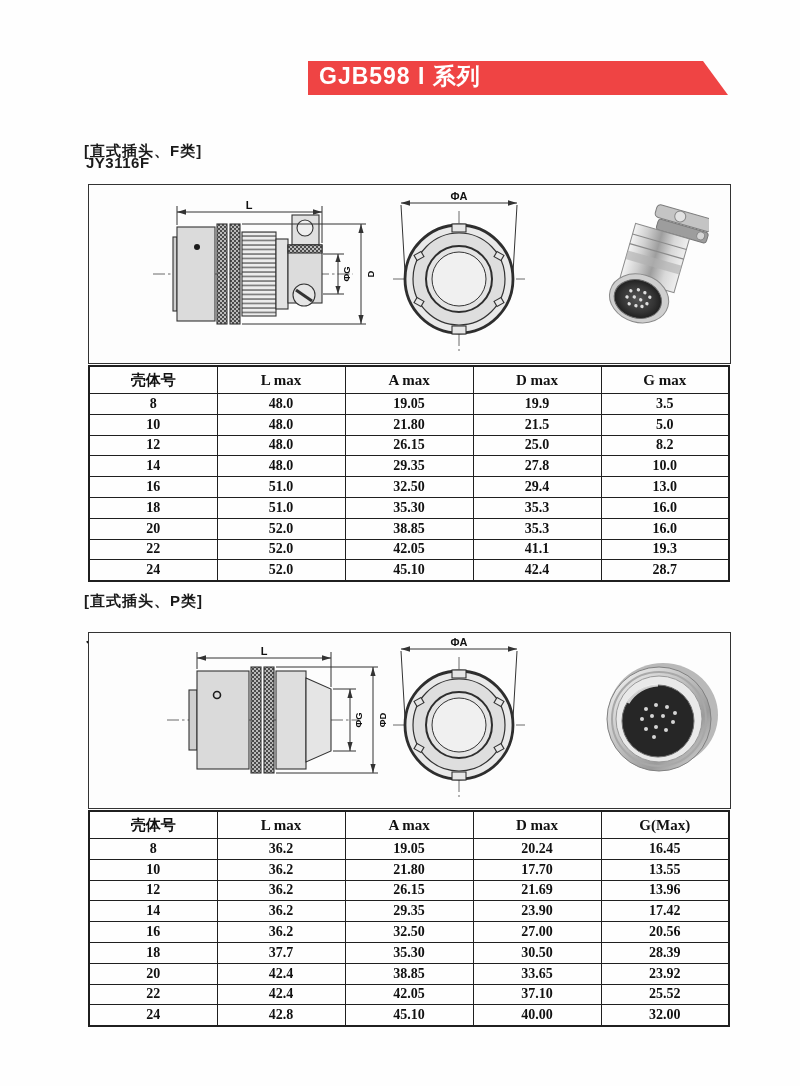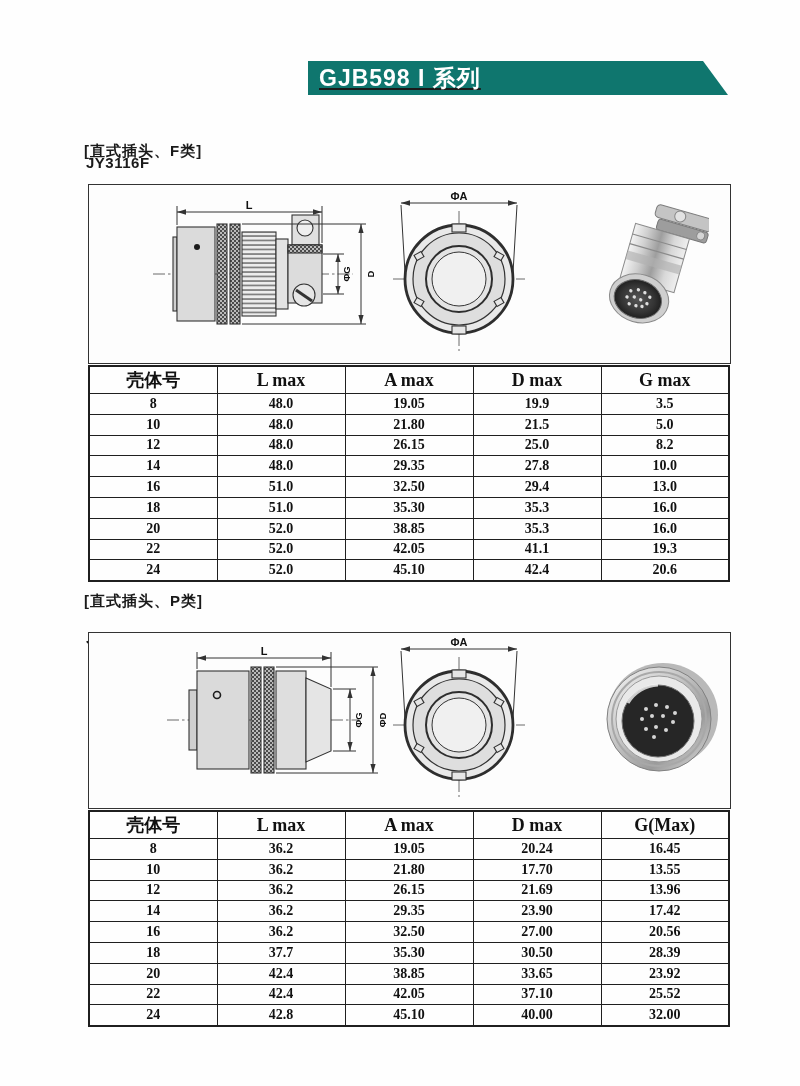--- a/index.html
+++ b/index.html
@@ -1,34 +1,34 @@
 <!DOCTYPE html>
 <html><head>
 <meta charset="utf-8">
 <style>
   html,body{margin:0;padding:0;background:#ffffff;}
   .page{position:relative;width:800px;height:1086px;background:#fefefe;overflow:hidden;
         font-family:"Liberation Sans",sans-serif;color:#1a1a1a;}
   
-  .banner{position:absolute;left:308px;top:61px;width:420px;height:34px;background:#0f766e;
+  .banner{position:absolute;left:308px;top:61px;width:420px;height:34px;background:#ef4444;
           clip-path:polygon(0 0,395px 0,100% 100%,0 100%);
-          display:flex;align-items:center;text-decoration:underline;}
+          display:flex;}
   .banner span{color:#ffffff;font-weight:bold;font-size:23px;letter-spacing:1px;padding-left:11px;
                font-family:"Liberation Sans",sans-serif;}
   
   .sec-tag{position:absolute;left:84px;font-size:15px;font-weight:bold;letter-spacing:1px;margin-top:16px;}
   .sec-model{position:absolute;left:86px;font-size:15px;font-weight:600;letter-spacing:.5px;}
   
   .draw-box{position:absolute;left:88px;width:641px;border:1.5px solid #333;background:#fdfdfd;}
   .draw-box svg{position:absolute;}
   
   .spec-table{position:absolute;left:88px;width:642px;border-collapse:collapse;table-layout:fixed;}
   .spec-table th,.spec-table td{border:1.4px solid #1f1f1f;text-align:center;padding:0;
       font-family:"Liberation Serif",serif;font-weight:bold;color:#111;}
-  .spec-table th{height:26px;font-size:18px;}
+  .spec-table th{height:26px;font-size:15px;}
   .spec-table td{height:19.8px;font-size:14px;}
   .spec-table{border:2px solid #1f1f1f;}
   
   .thin{stroke:#333;stroke-width:1;fill:none;}
   .part{stroke:#333;stroke-width:1.1;}
   .cl{stroke:#444;stroke-width:.8;fill:none;stroke-dasharray:12 3 2.5 3;}
   .dim{font:bold 11px "Liberation Sans",sans-serif;fill:#111;text-anchor:middle;}
   .dims{font:bold 9.5px "Liberation Sans",sans-serif;fill:#111;text-anchor:middle;}
   .arw{fill:#333;stroke:none;}
 </style>
@@ -226,21 +226,21 @@
           <td>52.0</td>
           <td>42.05</td>
           <td>41.1</td>
           <td>19.3</td>
         </tr>
         <tr>
           <td>24</td>
           <td>52.0</td>
           <td>45.10</td>
           <td>42.4</td>
-          <td>20.6</td>
+          <td>28.7</td>
         </tr>
       </tbody>
   </table>
 
   <div class="sec-tag" style="top:576px;">[直式插头、P类]</div>
   <div class="sec-model" style="top:630px;">JY3116P</div>
 
   <div class="draw-box" style="top:632px;height:175px;">
 
     <svg width="230" height="150" viewBox="0 0 230 150" style="left:70px;top:12px;">

